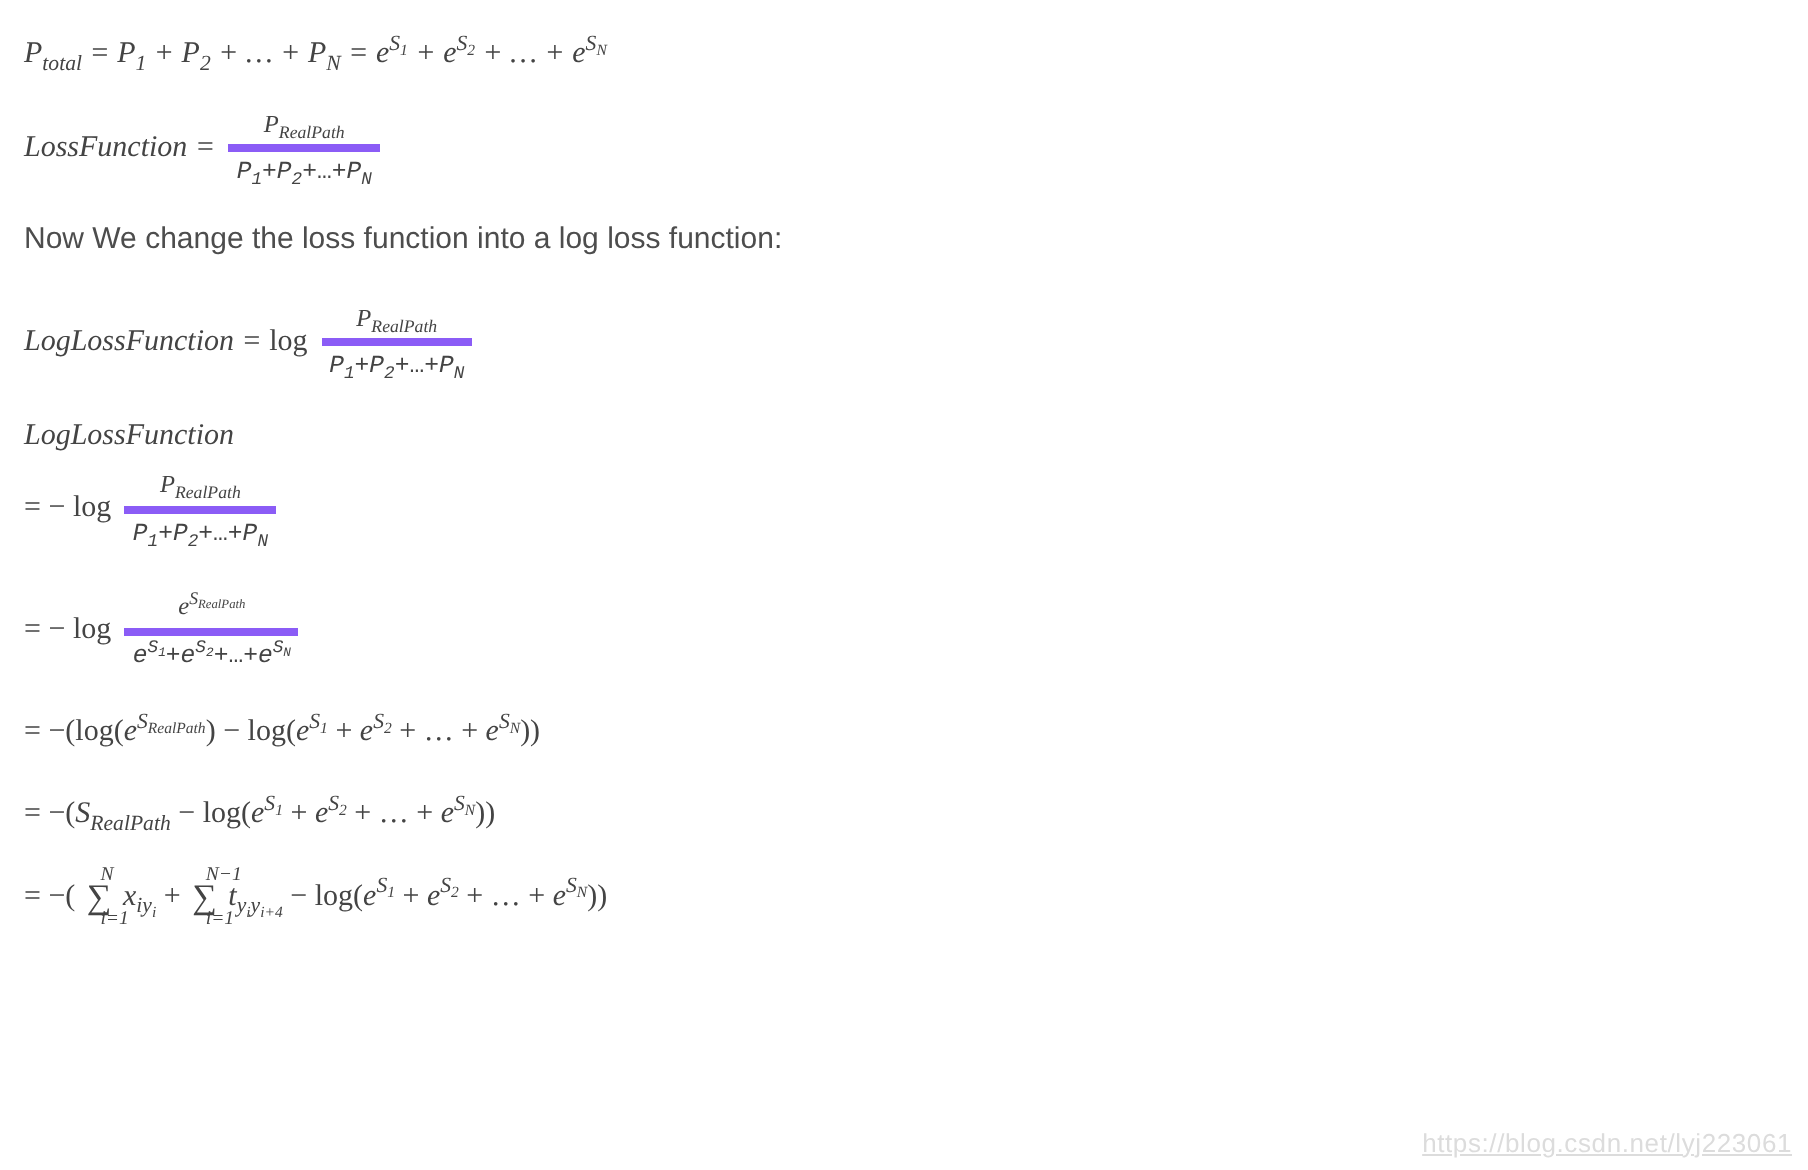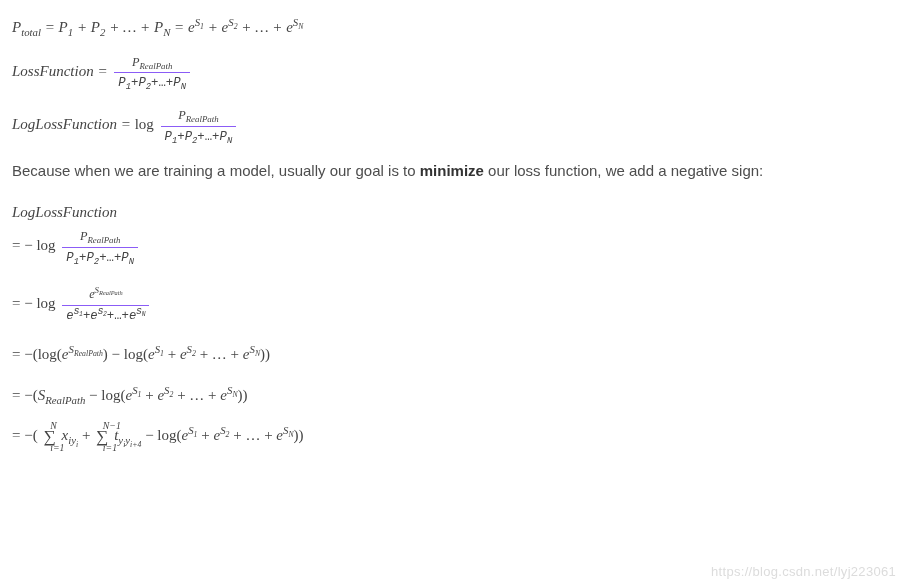--- a/index.html
+++ b/index.html
@@ -30,21 +30,21 @@
   sup { vertical-align: 0.55em; margin-top: 28px; }
   .frac {
     display: inline-block;
     vertical-align: middle;
     text-align: center;
     font-size: 0.82em;
     margin: 0 3px;
   }
   .frac .num {
     display: block;
-    border-bottom: 1px solid #8b5cf6;
+    border-bottom: 4px solid #8b5cf6;
     padding: 0 4px 1px 4px;
   }
   .frac .den {
     display: block;
     padding: 1px 4px 0 4px;
     font-family: Liberation Mono, monospace;
   }
   .eqline { margin: 6px 0 14px 0; }
   .para   { margin: 10px 0 18px 0; color: #4d4d4d; font-size: 15px; }
   .stepline { margin: 6px 0 18px 0; }
@@ -63,20 +63,21 @@
     position: absolute; bottom: -0.55em; left: 55%; font-size: 0.65em; white-space: nowrap;
   }
   .watermark {
     position: absolute;
     right: 8px;
     bottom: 4px;
     color: #dcdcdc;
     font-size: 13px;
     letter-spacing: 0.3px;
     font-family: -apple-system, BlinkMacSystemFont, "Segoe UI", Helvetica, Arial, sans-serif;
+    text-decoration: underline;
   }
 </style>
 </head>
 <body>
 
 <div class="page">
 
   <div class="eqline math">
     <span><span>P</span><sub>total</sub></span>
     <span> = </span>
@@ -101,36 +102,36 @@
     <span>LossFunction</span>
     <span> = </span>
     <span class="frac">
       <span class="num"><span>P</span><sub>RealPath</sub></span>
       <span class="den">
         <span>P</span><sub>1</sub><span class="rm">+</span><span>P</span><sub>2</sub><span class="rm">+…+</span><span>P</span><sub>N</sub>
       </span>
     </span>
   </div>
 
+  <div class="para">
+    <span>Now We change the loss function into a log loss function:</span>
+  </div>
 
   <div class="eqline math">
     <span>LogLossFunction</span>
     <span> = </span>
     <span class="rm">log</span>
     <span class="frac">
       <span class="num"><span>P</span><sub>RealPath</sub></span>
       <span class="den">
         <span>P</span><sub>1</sub><span class="rm">+</span><span>P</span><sub>2</sub><span class="rm">+…+</span><span>P</span><sub>N</sub>
       </span>
     </span>
   </div>
 
-  <div class="para">
-    <span>Because when we are training a model, usually our goal is to </span><span class="bold">minimize</span><span> our loss function, we add a negative sign:</span>
-  </div>
 
   <div class="math stepline">
     <span>LogLossFunction</span>
   </div>
 
   <div class="math stepline" style="margin-top:-14px">
     <span class="rm">= </span><span class="rm">− </span>
     <span class="rm">log</span>
     <span class="frac">
       <span class="num"><span>P</span><sub>RealPath</sub></span>

